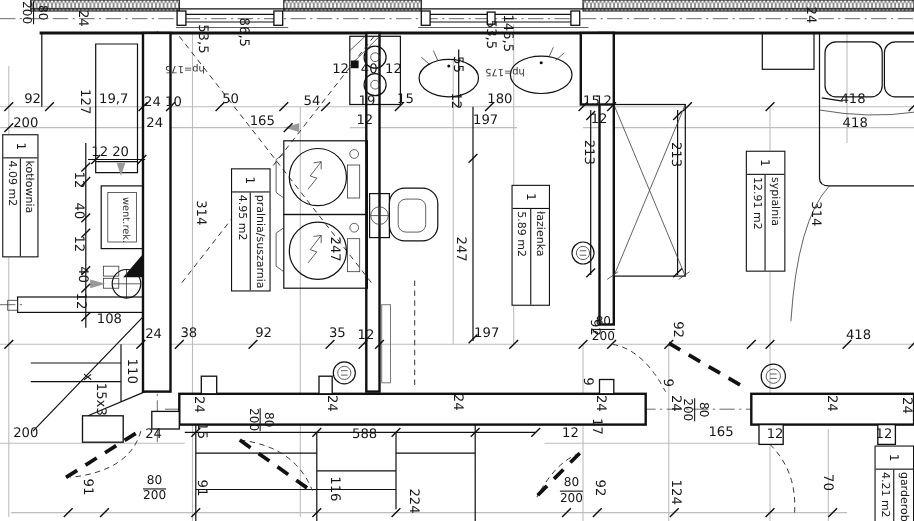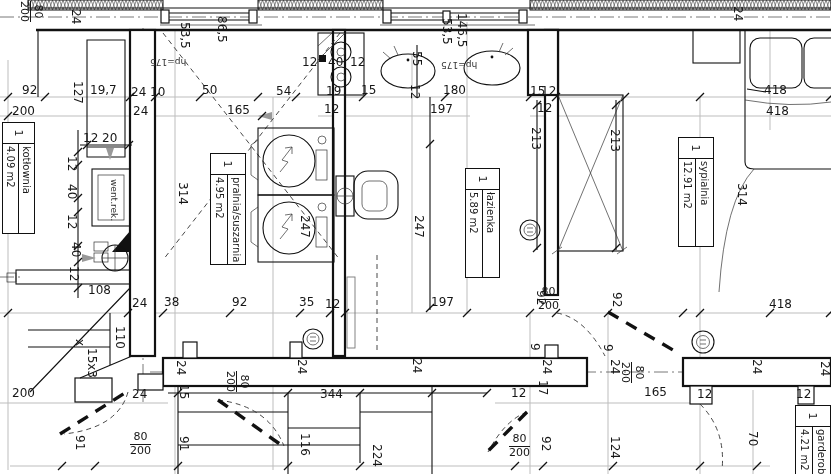--- a/index.html
+++ b/index.html
@@ -253,21 +253,21 @@
       <div class="lbl r0" style="left: 60px; top: 284px; margin-left: 28px;">108</div>
       <div class="lbl r0" style="left: 132px; top: 297px;">24</div>
       <div class="lbl r0" style="left: 164px; top: 296px;">38</div>
       <div class="lbl r0" style="left: 232px; top: 296px;">92</div>
       <div class="lbl r0" style="left: 299px; top: 296px;">35</div>
       <div class="lbl r0" style="left: 325px; top: 298px;">12</div>
       <div class="lbl r0" style="left: 431px; top: 296px;">197</div>
       <div class="lbl r0" style="left: 769px; top: 298px;">418</div>
       <div class="lbl r0" style="left: 12px; top: 387px;">200</div>
       <div class="lbl r0" style="left: 132px; top: 388px;">24</div>
-      <div class="lbl r0" style="left: 320px; top: 388px;">344</div>
+      <div class="lbl r0" style="left: 320px; top: 388px;">588</div>
       <div class="lbl r0" style="left: 511px; top: 387px;">12</div>
       <div class="lbl r0" style="left: 644px; top: 386px;">165</div>
       <div class="lbl r0" style="left: 697px; top: 388px;">12</div>
       <div class="lbl r0" style="left: 796px; top: 388px;">12</div>
       <div class="lbl r90" style="left: 82px; top: 9px;">24</div>
       <div class="lbl r90" style="left: 84px; top: 81px;">127</div>
       <div class="lbl r90" style="left: 191px; top: 22px;">53,5</div>
       <div class="lbl r90" style="left: 228px; top: 16px;">86,5</div>
       <div class="lbl r90" style="left: 78px; top: 156px;">12</div>
       <div class="lbl r90" style="left: 78px; top: 184px;">40</div>

